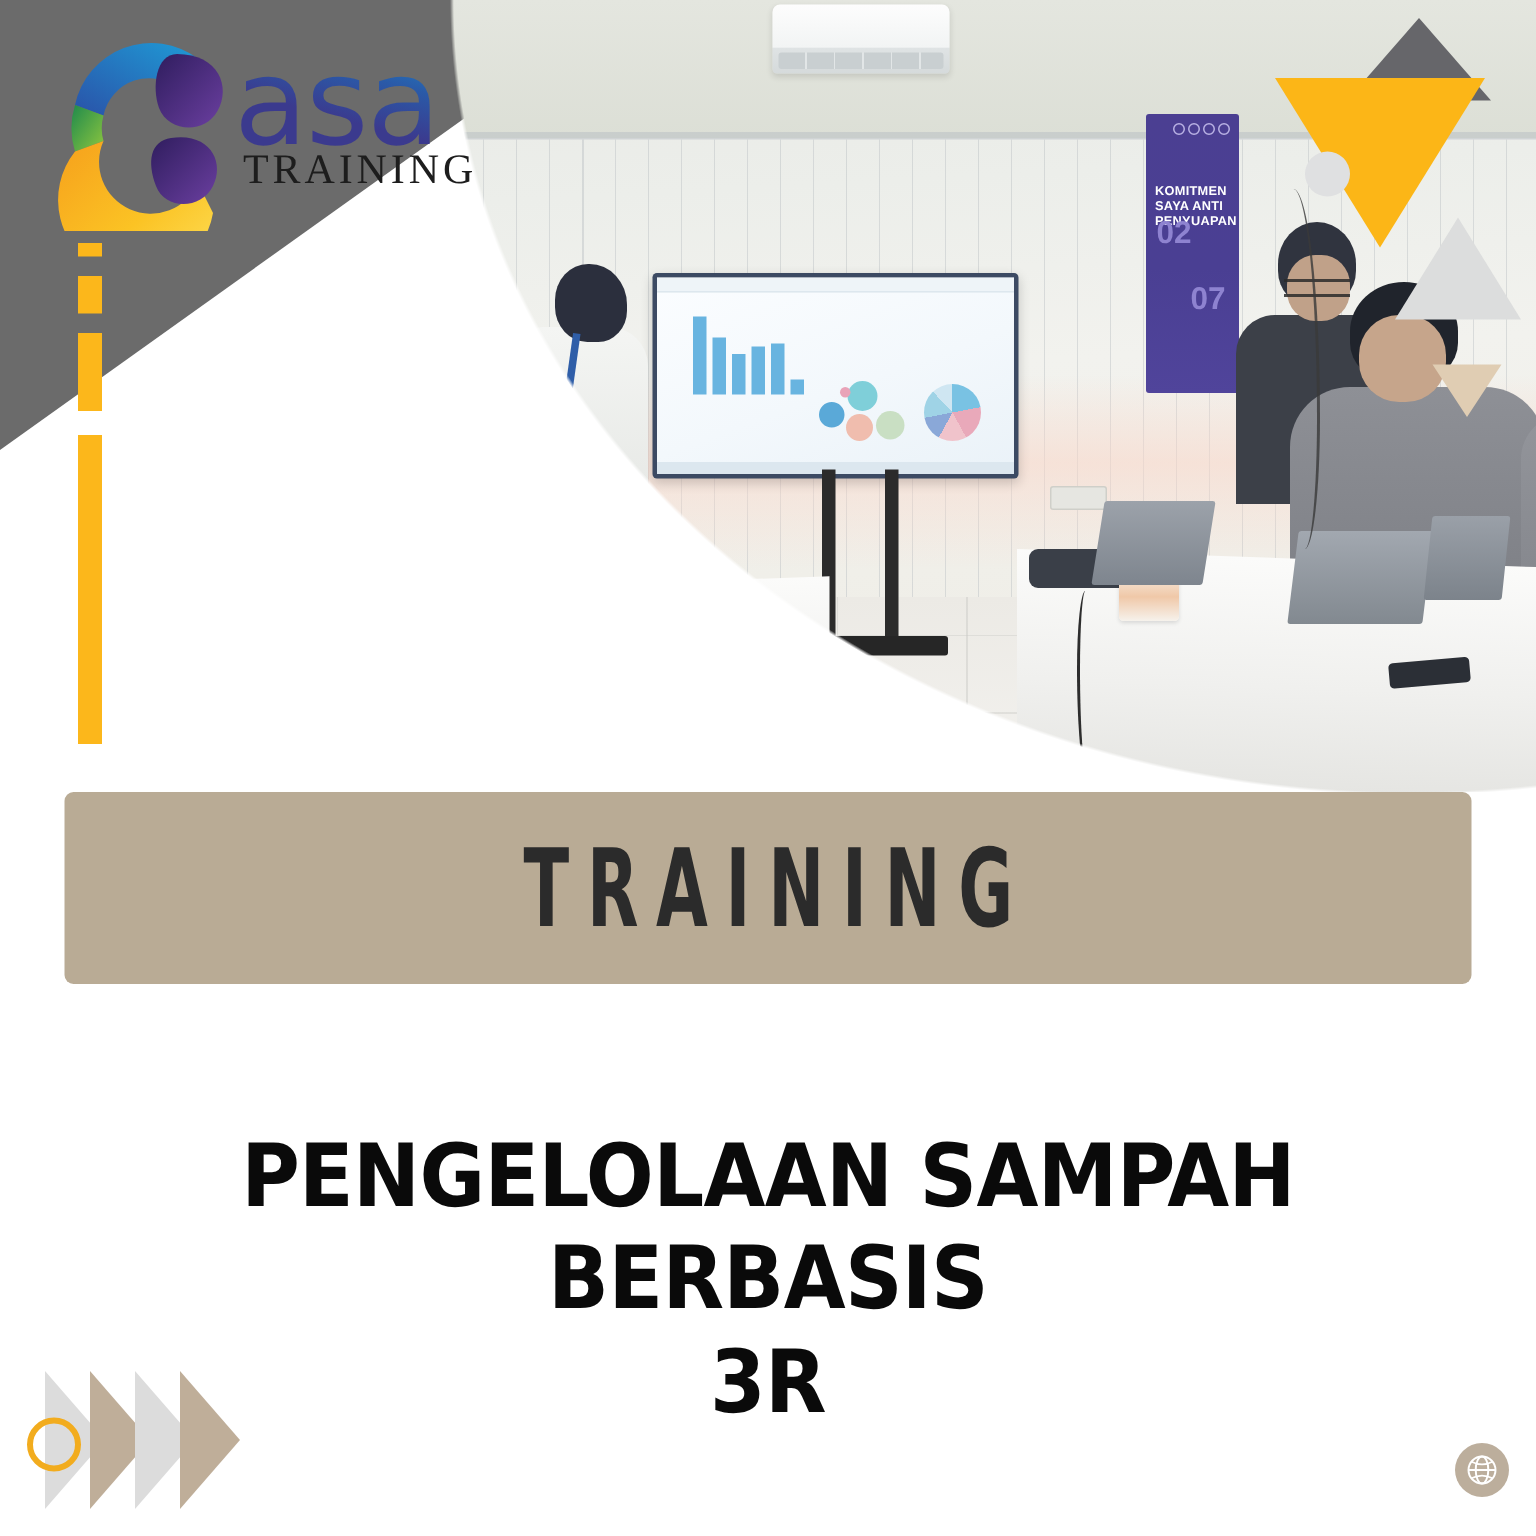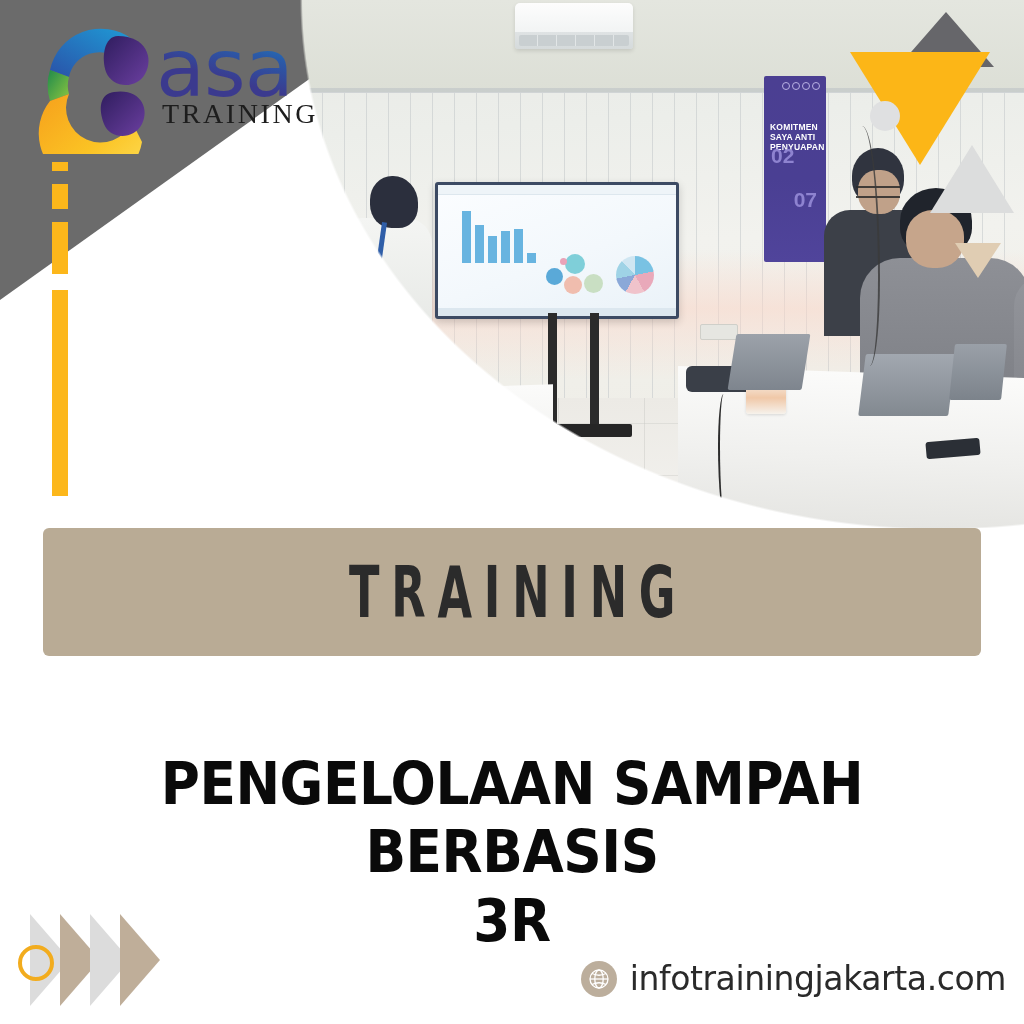--- a/index.html
+++ b/index.html
@@ -431,16 +431,15 @@
   <div class="website">
     <span class="globe">
       <svg width="24" height="24" viewBox="0 0 24 24" fill="none" stroke="#ffffff" stroke-width="1.3">
         <circle cx="12" cy="12" r="9"></circle>
         <ellipse cx="12" cy="12" rx="4.2" ry="9"></ellipse>
         <line x1="3" y1="12" x2="21" y2="12"></line>
         <path d="M5 6.5 Q12 10 19 6.5"></path>
         <path d="M5 17.5 Q12 14 19 17.5"></path>
       </svg>
     </span>
-    <span class="website-text">infotrainingjakarta.com</span>
   </div>
 
 </div>
 
 </body></html>

